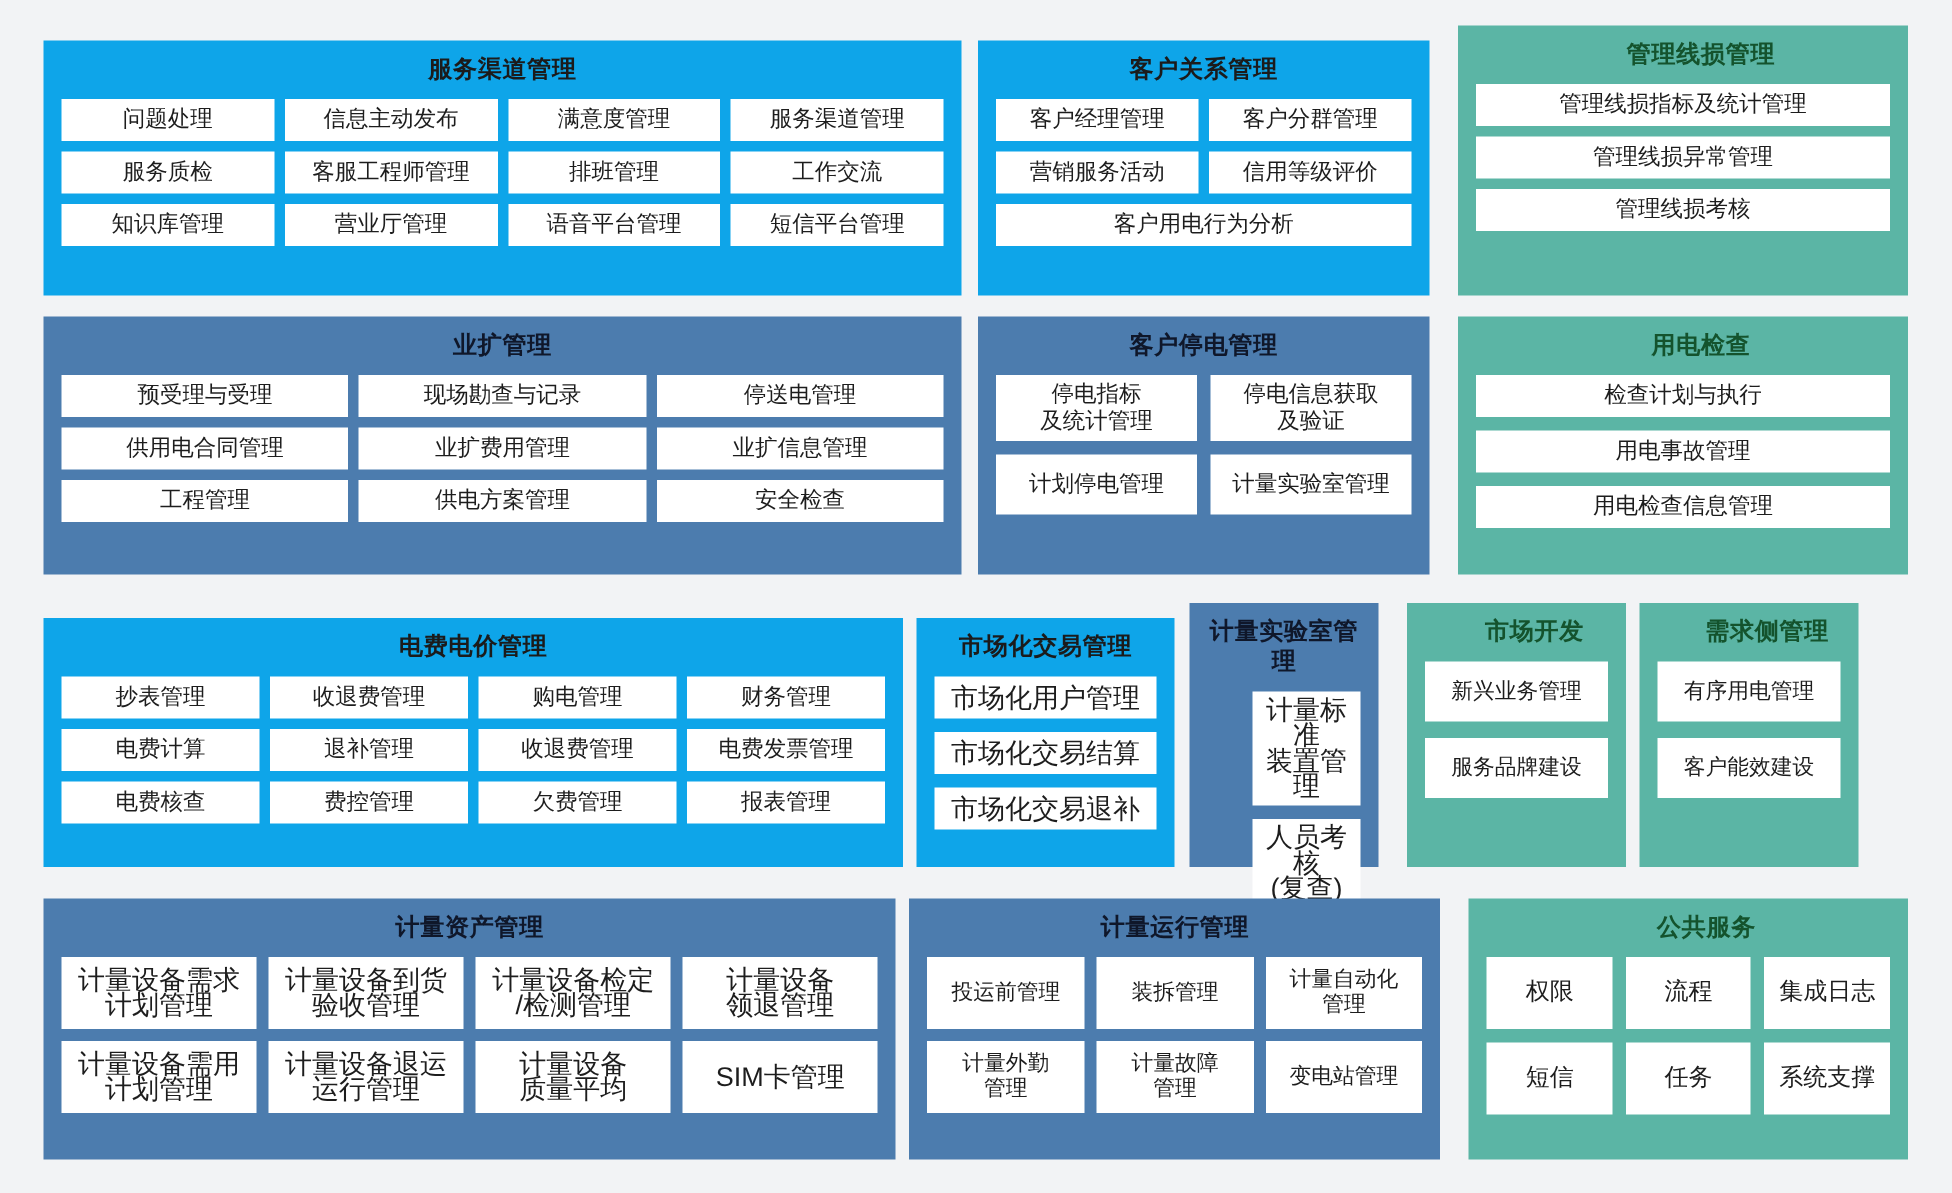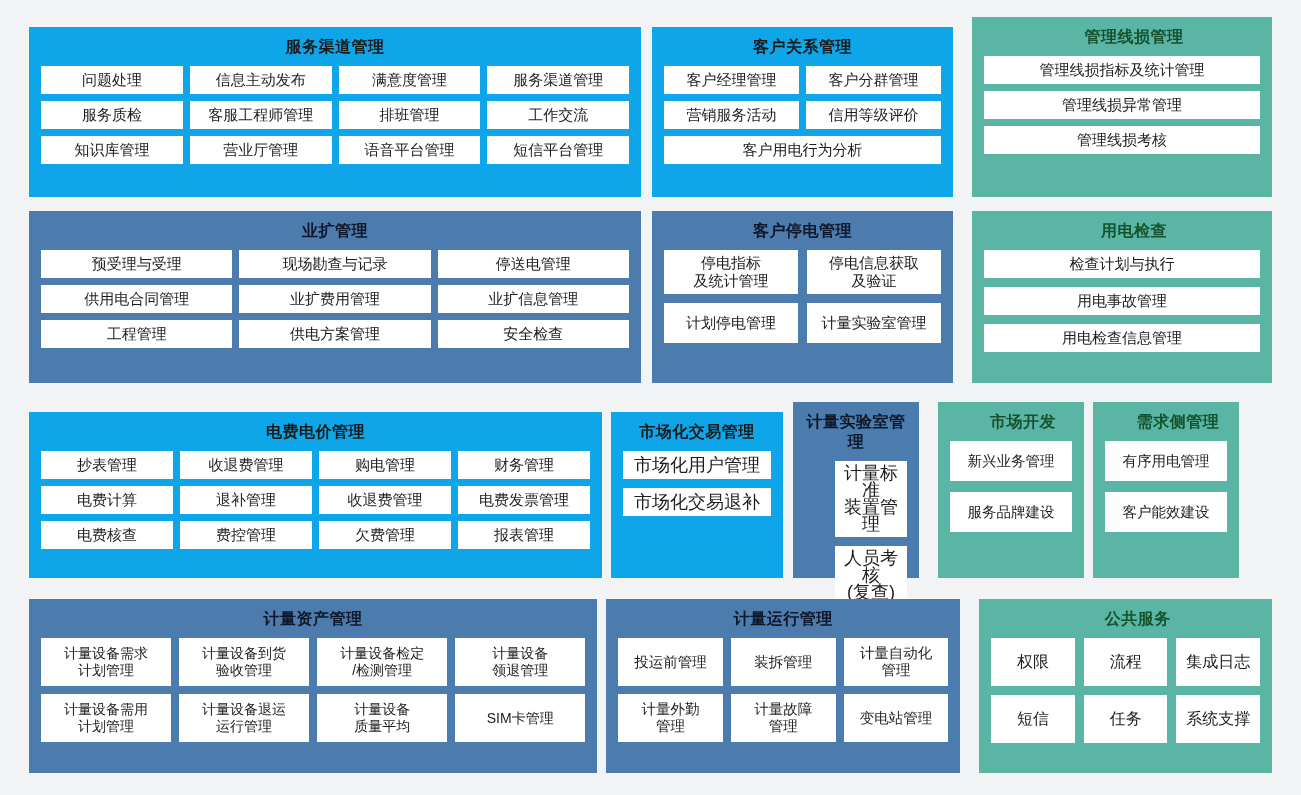--- a/index.html
+++ b/index.html
@@ -93,21 +93,21 @@
   #p-asset .cell{min-height:48px;}
   #p-oper{width:357px;margin-left:9px;}
   #p-oper .grid{grid-template-columns:repeat(3,1fr);gap:8px;}
   #p-oper .cell{min-height:48px;}
   #p-public{width:295px;margin-left:19px;}
   #p-public .grid{grid-template-columns:repeat(3,1fr);gap:9px;}
   #p-public .cell{min-height:48px;}
 
   #p-market .cell,#p-lab .cell{font-size:18px;}
   #p-lab .cell{line-height:17px;}
-  #p-asset .cell{font-size:14px;line-height:17px;}
+  #p-asset .cell{font-size:18px;line-height:17px;}
   #p-oper .cell{font-size:14.5px;line-height:17px;}
   #p-public .cell{font-size:16px;}
   #p-outage .cell{font-size:15px;line-height:18px;}
   #p-mkdev .cell,#p-demand .cell{font-size:14.5px;}
 </style>
 </head>
 <body>
 
 <div class="canvas">
 
@@ -210,20 +210,21 @@
         <div class="cell">费控管理</div>
         <div class="cell">欠费管理</div>
         <div class="cell">报表管理</div>
       </div>
     </div>
 
     <div class="panel blue-light" id="p-market">
       <div class="panel-title">市场化交易管理</div>
       <div class="grid">
         <div class="cell">市场化用户管理</div>
+        <div class="cell">市场化交易结算</div>
         <div class="cell">市场化交易退补</div>
       </div>
     </div>
 
     <div class="panel blue-dark" id="p-lab">
       <div class="panel-title">计量实验室管理</div>
       <div class="grid">
         <div class="cell tall">计量标准
 装置管理</div>
         <div class="cell tall">人员考核

